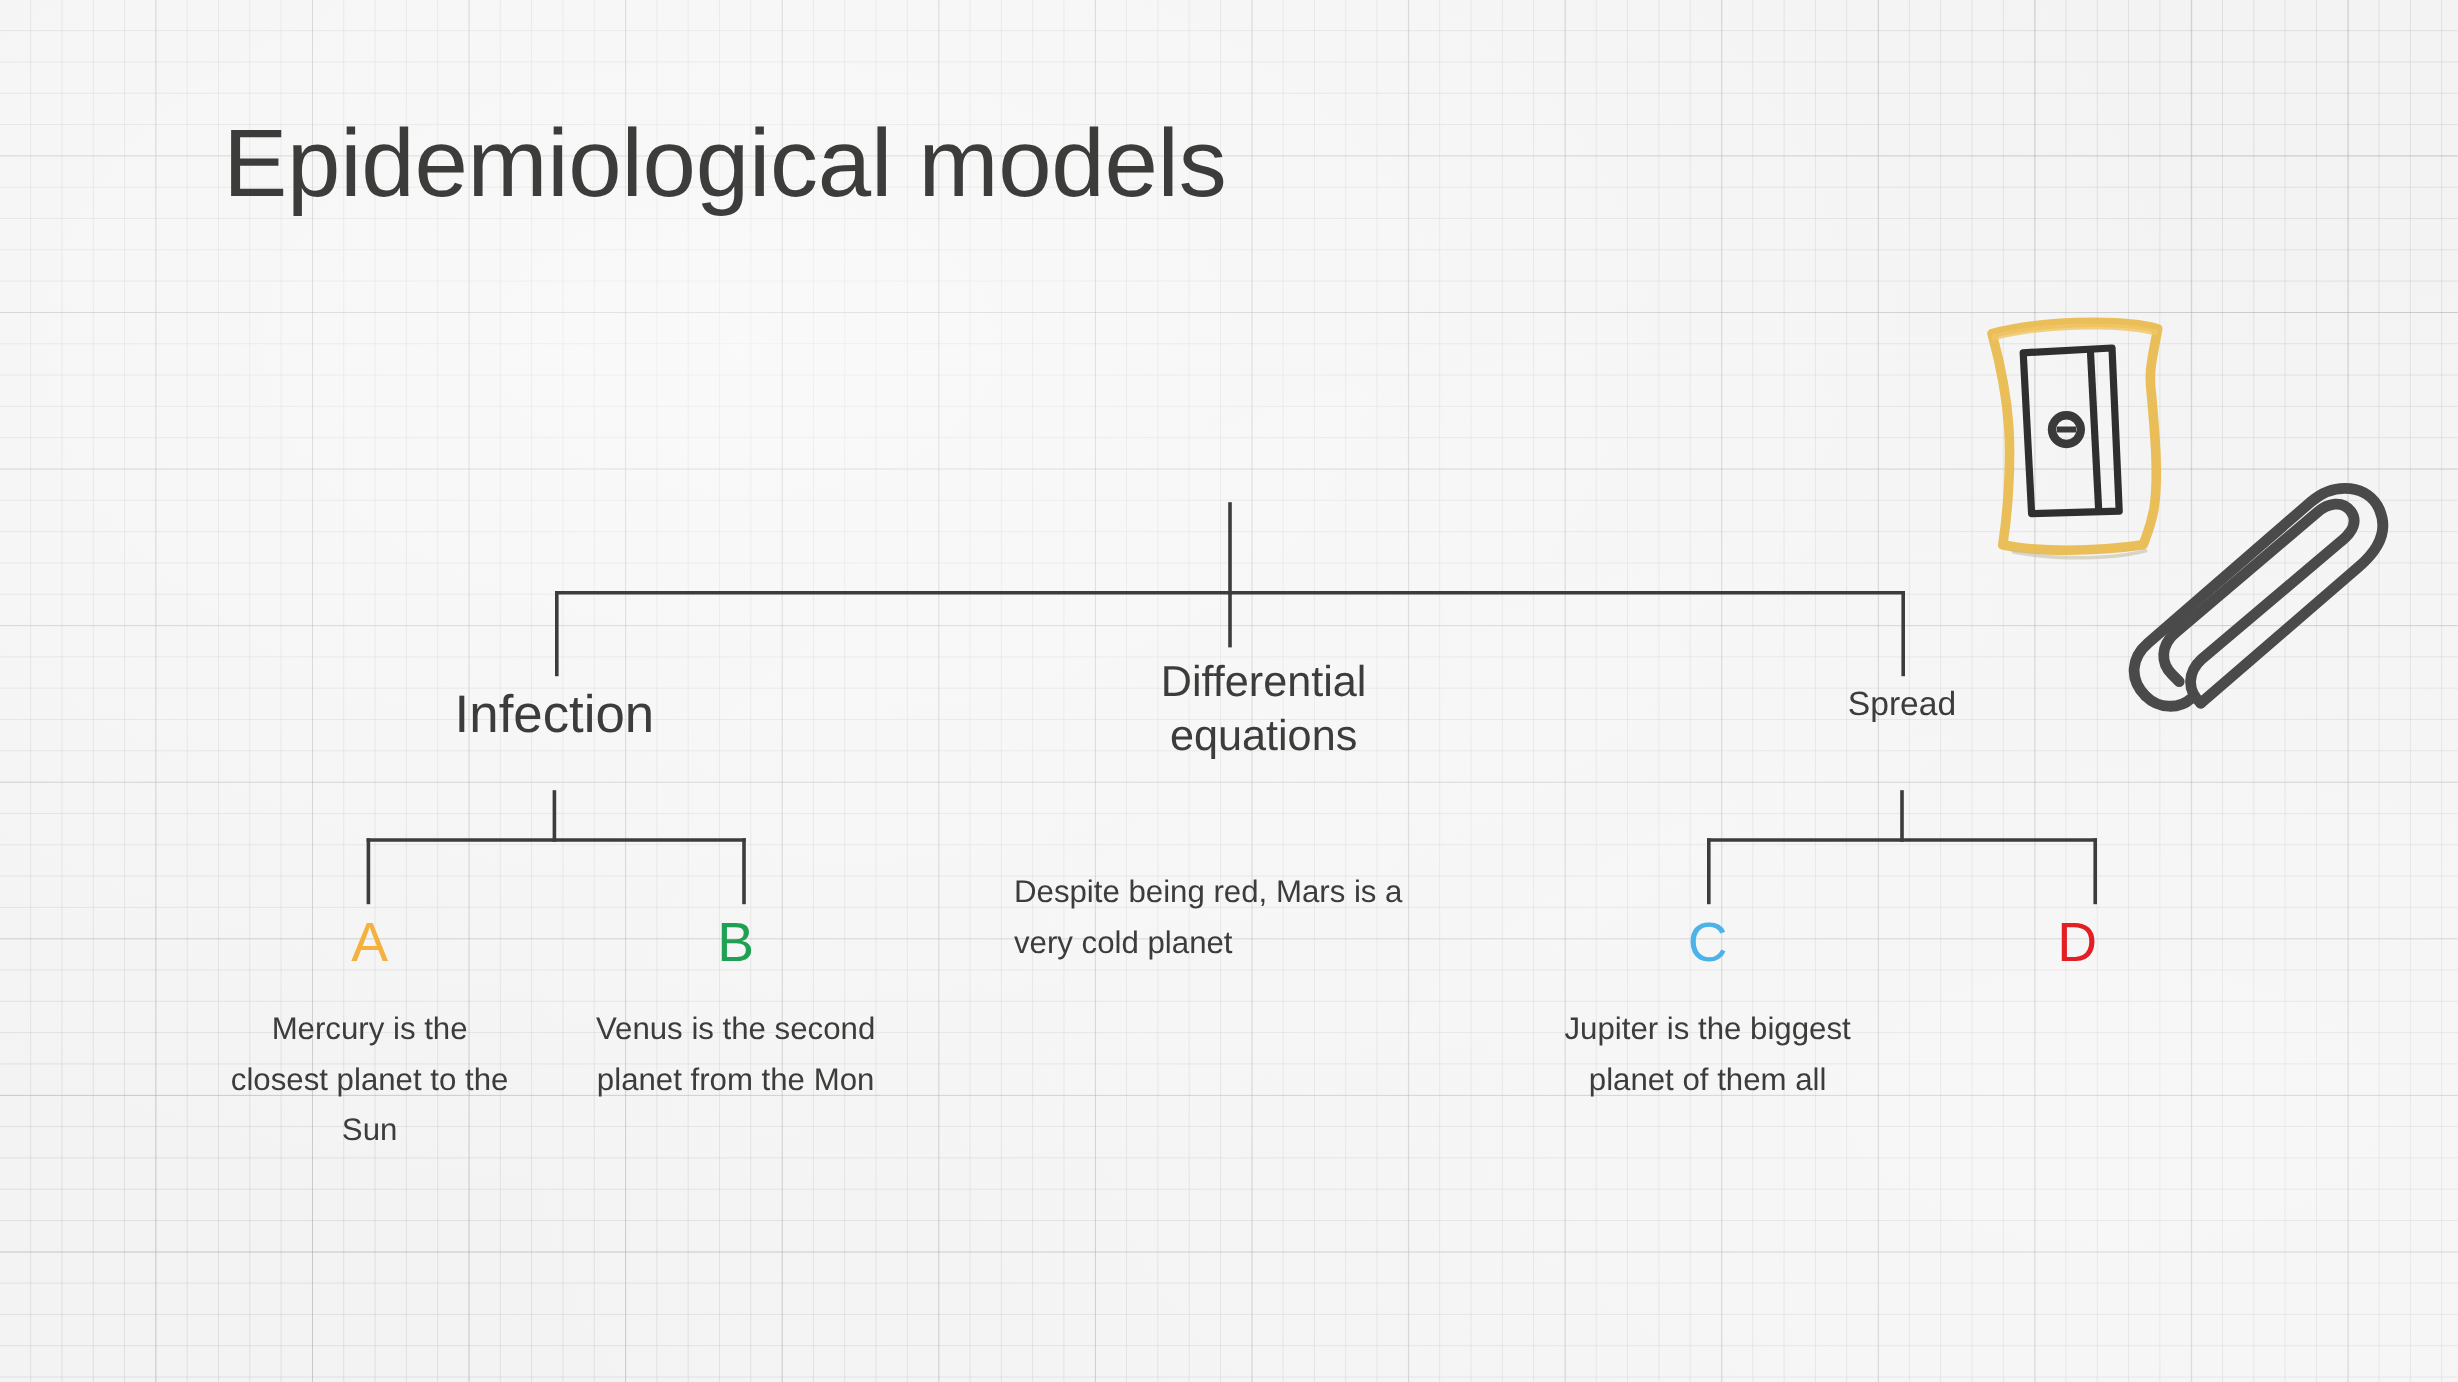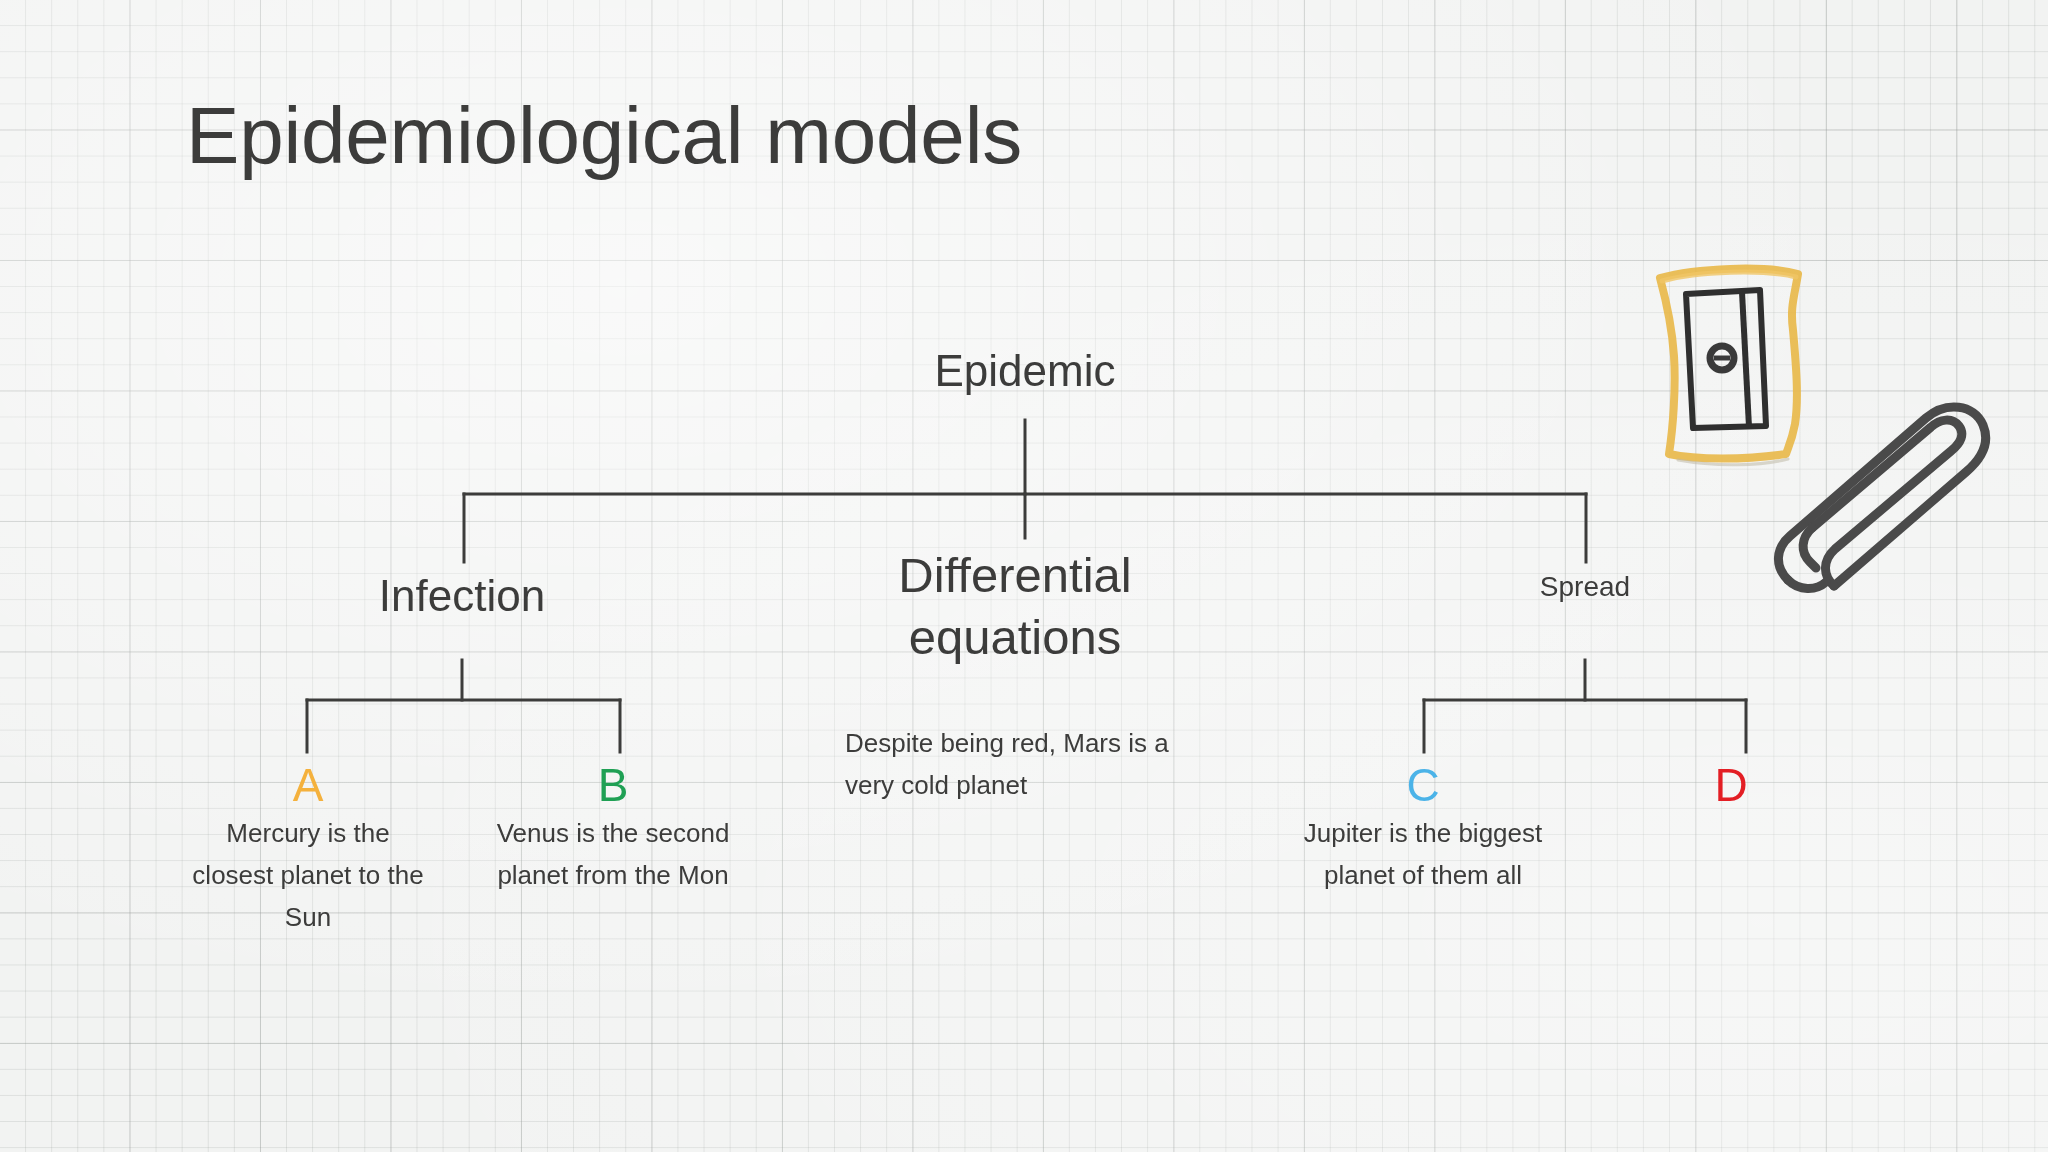--- a/index.html
+++ b/index.html
@@ -87,24 +87,24 @@
   }
   #node-infection-label {
     left: 282px;
     top: 570px;
     width: 360px;
     font-size: 44px;
     line-height: 1.18;
     text-align: center;
   }
   #node-diffeq-label {
-    left: 835px;
+    left: 873px;
     top: 545px;
     width: 360px;
-    font-size: 49px;
+    font-size: 36px;
     line-height: 1.26;
   }
   #node-spread-label {
     left: 1405px;
     top: 570px;
     width: 360px;
     font-size: 28px;
     line-height: 1.18;
   }
 
@@ -113,21 +113,21 @@
     position: absolute;
     width: 246px;
     text-align: center;
   }
   .leaf-letter {
     font-size: 46px;
     line-height: 1.0;
     font-weight: 400;
   }
   .leaf-text {
-    margin-top: 4px;
+    margin-top: 28px;
     font-size: 26px;
     line-height: 1.62;
     color: #3c3c3b;
     font-weight: 400;
   }
   #leaf-a { left: 185px; top: 762px; }
   #leaf-b { left: 490px; top: 762px; }
   #leaf-c { left: 1300px; top: 762px; }
   #leaf-d { left: 1608px; top: 762px; }
 
@@ -177,21 +177,20 @@
       <line x1="307" y1="700" x2="307" y2="752"></line>
       <line x1="620" y1="700" x2="620" y2="752"></line>
 
       <line x1="1585" y1="660" x2="1585" y2="700"></line>
       <line x1="1424" y1="700" x2="1746" y2="700"></line>
       <line x1="1424" y1="700" x2="1424" y2="752"></line>
       <line x1="1746" y1="700" x2="1746" y2="752"></line>
     </g>
   </svg>
 
-  <div class="node-label" id="node-root-label">Epidemic</div>
 
   <div class="node-label" id="node-infection-label">Infection</div>
 
   <div class="node-label" id="node-diffeq-label">Differential
 equations</div>
 
   <div class="node-label" id="node-spread-label">Spread</div>
 
   <div class="leaf" id="leaf-a">
     <div class="leaf-letter" style="color: rgb(244, 177, 61);">A</div>

